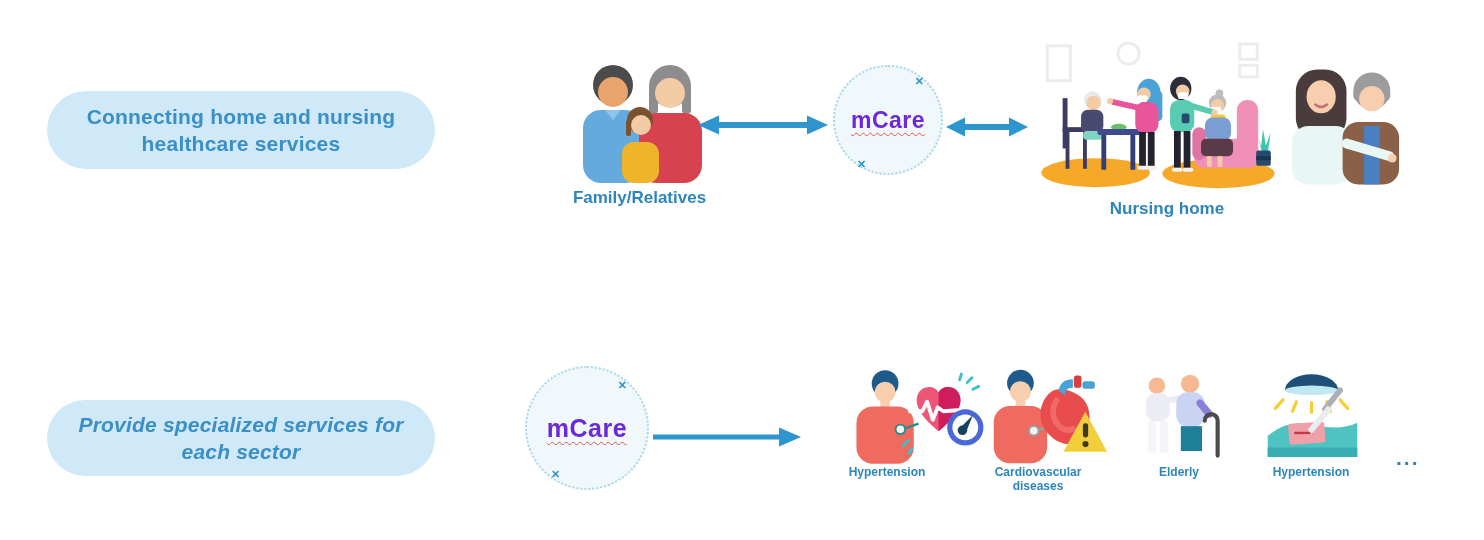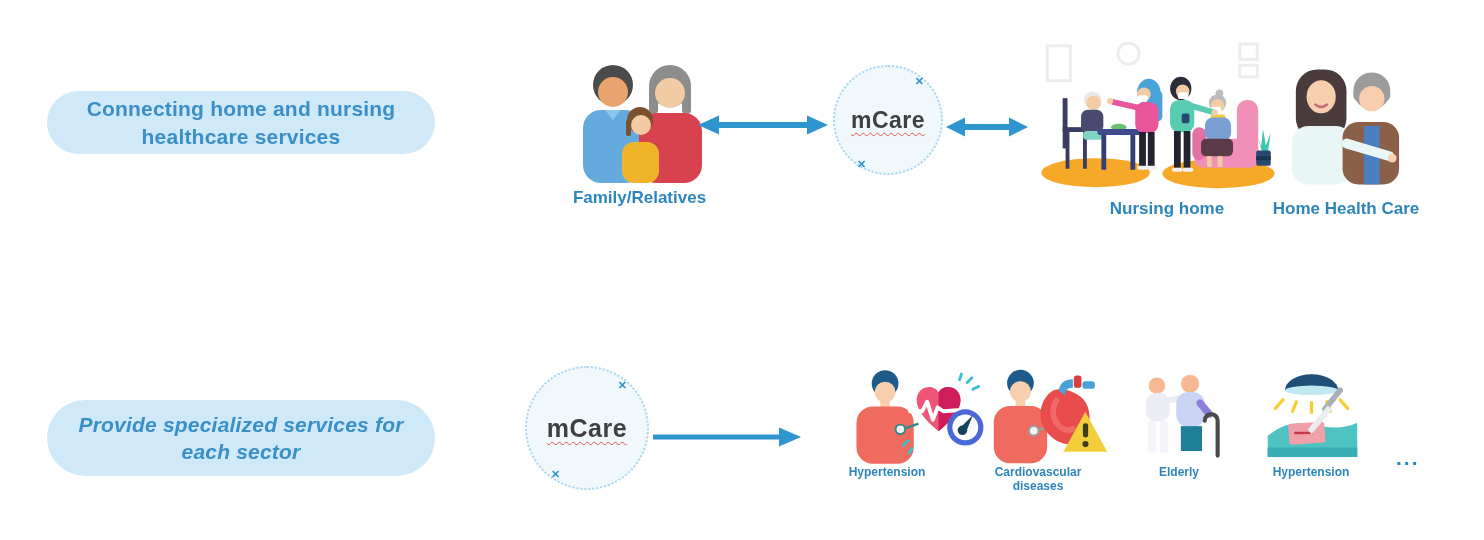--- a/index.html
+++ b/index.html
@@ -12,41 +12,41 @@
     position:absolute; background:#cfe9f8; border-radius:40px;
     display:flex; align-items:center; justify-content:center; text-align:center;
     color:#3a8fc7; font-size:21px; font-weight:600; line-height:1.3;
     white-space:pre-line; letter-spacing:.2px;
   }
   .mcare {
     position:absolute; border:2px dotted #a9d6ea; border-radius:50%;
     background:#f0f8fc; display:flex; align-items:center; justify-content:center;
   }
   .mcare-label {
-    color:#404040; font-weight:600;
+    color:#6d28d9; font-weight:600;
     text-decoration-line:underline; text-decoration-style:wavy;
     text-decoration-color:#e2574c; text-decoration-thickness:1px;
     text-underline-offset:4px; letter-spacing:.5px;
   }
   .sparkle { position:absolute; color:#2e95cf; font-size:11px; font-weight:bold; line-height:1; }
   .caption {
     position:absolute; color:#2c86bb; font-weight:600; font-size:17px;
     text-align:center; white-space:pre-line; line-height:1.18;
   }
   .caption.small { font-size:12px; }
   .iconbox { position:absolute; }
   .iconbox svg { display:block; }
   .more { position:absolute; color:#2c86bb; font-weight:700; font-size:21px; letter-spacing:2px; }
 </style>
 </head>
 <body>
 
 <div class="canvas">
 
-  <div class="pill" style="left:47px; top:91px; width:388px; height:63px;">Connecting home and nursing
+  <div class="pill" style="left:47px; top:91px; width:388px; height:78px;">Connecting home and nursing
 healthcare services</div>
 
   <div class="iconbox" style="left:565px; top:58px;">
     <svg width="150" height="125" viewBox="0 0 150 125">
 
       <circle cx="48" cy="27" r="20" fill="#4b4b4b"></circle>
       <circle cx="48" cy="34" r="15" fill="#e9a36c"></circle>
       <rect x="18" y="52" width="60" height="73" rx="18" fill="#64aadd"></rect>
       <path d="M40,52 l8,10 l8,-10 z" fill="#8cc5ec"></path>
 
@@ -169,21 +169,20 @@
       <circle cx="84" cy="26" r="19" fill="#9c9c9c"></circle>
       <rect x="65" y="24" width="38" height="12" rx="5" fill="#9c9c9c"></rect>
       <circle cx="84" cy="34" r="13" fill="#f7cfae"></circle>
       <rect x="54" y="58" width="58" height="64" rx="16" fill="#8a6148"></rect>
       <rect x="76" y="62" width="16" height="60" fill="#4a7fc1"></rect>
 
       <line x1="58" y1="80" x2="102" y2="93" stroke="#e8f6f6" stroke-width="10" stroke-linecap="round"></line>
       <circle cx="105" cy="95" r="4.5" fill="#f7cfae"></circle>
     </svg>
   </div>
-  <div class="caption" style="left:1260px; top:199px; width:172px;">Home Health Care</div>
 
   <div class="pill" style="left:47px; top:400px; width:388px; height:76px;font-style:italic;">Provide specialized services for
 each sector</div>
 
   <div class="mcare" style="left:525px; top:366px; width:124px; height:124px;">
     <span class="sparkle" style="top:12px; right:20px;">✕</span>
     <span class="sparkle" style="bottom:8px; left:24px;">✕</span>
     <span class="mcare-label" style="font-size:25px;">mCare</span>
   </div>
 

